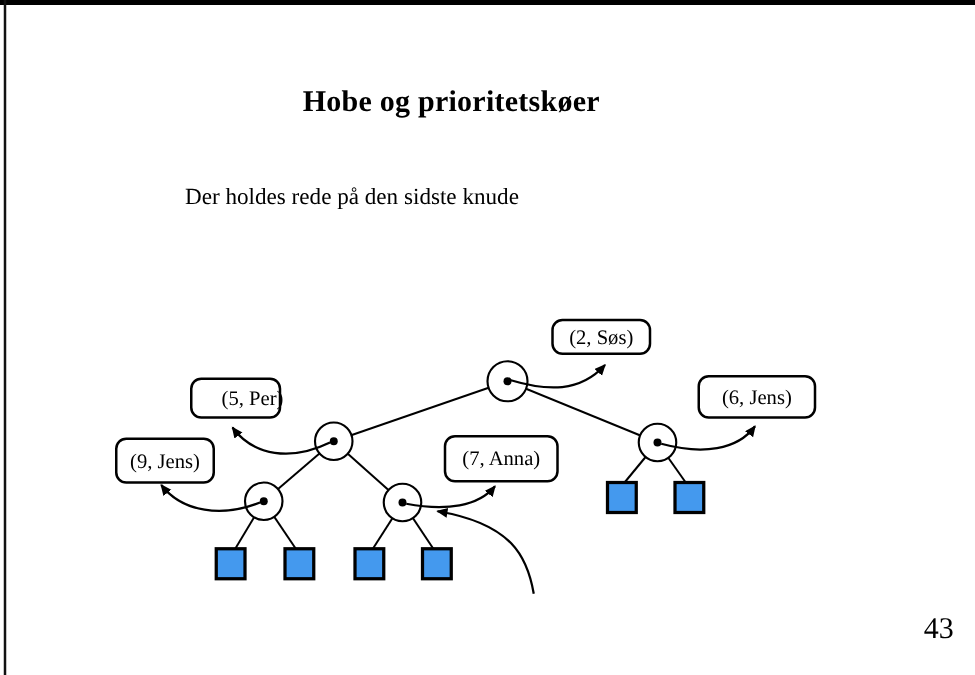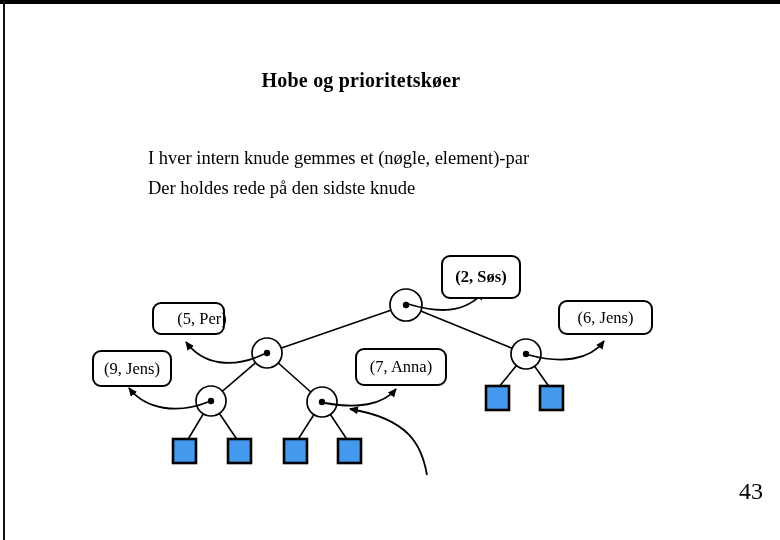--- a/index.html
+++ b/index.html
@@ -17,62 +17,61 @@
     position: absolute; left: 0; top: 0;
     width: 780px; height: 4px; background: #000;
   }
   .border-left {
     position: absolute; left: 3px; top: 0;
     width: 2px; height: 540px; background: #111;
   }
   .title {
     position: absolute; left: 0; top: 69px; width: 722px;
     margin: 0; text-align: center;
-    font-size: 20px; font-weight: bold; letter-spacing: 0.2px;
+    font-size: 24px; font-weight: bold; letter-spacing: 0.2px;
   }
   .bullets {
     position: absolute; left: 148px; top: 144px;
     font-size: 18.5px; line-height: 29.5px;
   }
   .bullets p { margin: 0; white-space: nowrap; }
   .diagram-svg { position: absolute; left: 0; top: 0; }
   .callout {
     position: absolute;
     border: 2.5px solid #000;
     border-radius: 9px;
     background: #fff;
     display: flex; align-items: center; justify-content: center;
     font-size: 16.5px; white-space: nowrap;
   }
-  .label-sos  { left: 441px; top: 255px; width: 80px; height: 44px; font-weight: bold; }
+  .label-sos  { left: 441px; top: 255px; width: 80px; height: 29px; }
   .label-per  { left: 152px; top: 302px; width: 73px; height: 33px; padding-left: 27px; }
   .label-mads { left: 558px; top: 300px; width: 95px; height: 35px; }
   .label-jens { left:  92px; top: 350px; width: 80px; height: 37px; }
   .label-anna { left: 355px; top: 348px; width: 92px; height: 38px; }
   .annotation {
     position: absolute; left: 383px; top: 480px;
     font-size: 18px; white-space: nowrap;
   }
   .page-number {
-    position: absolute; left: 723px; top: 478px; width: 40px;
+    position: absolute; left: 723px; top: 490px; width: 40px;
     text-align: right; font-size: 24px;
   }
 </style>
 </head>
 <body>
 
 <div class="slide">
 
   <div class="border-top"></div>
   <div class="border-left"></div>
 
   <h1 class="title">Hobe og prioritetskøer</h1>
 
   <div class="bullets">
-    <p>I hver intern knude gemmes et (nøgle, element)-par</p>
     <p>Der holdes rede på den sidste knude</p>
   </div>
 
   <svg class="diagram-svg" width="780" height="540" viewBox="0 0 780 540">
     <defs>
       <marker id="arrow" markerUnits="userSpaceOnUse" markerWidth="14" markerHeight="12" refX="8" refY="4" orient="auto">
         <path d="M0,0 L9,4 L0,8 z" fill="#000"></path>
       </marker>
     </defs>
 

